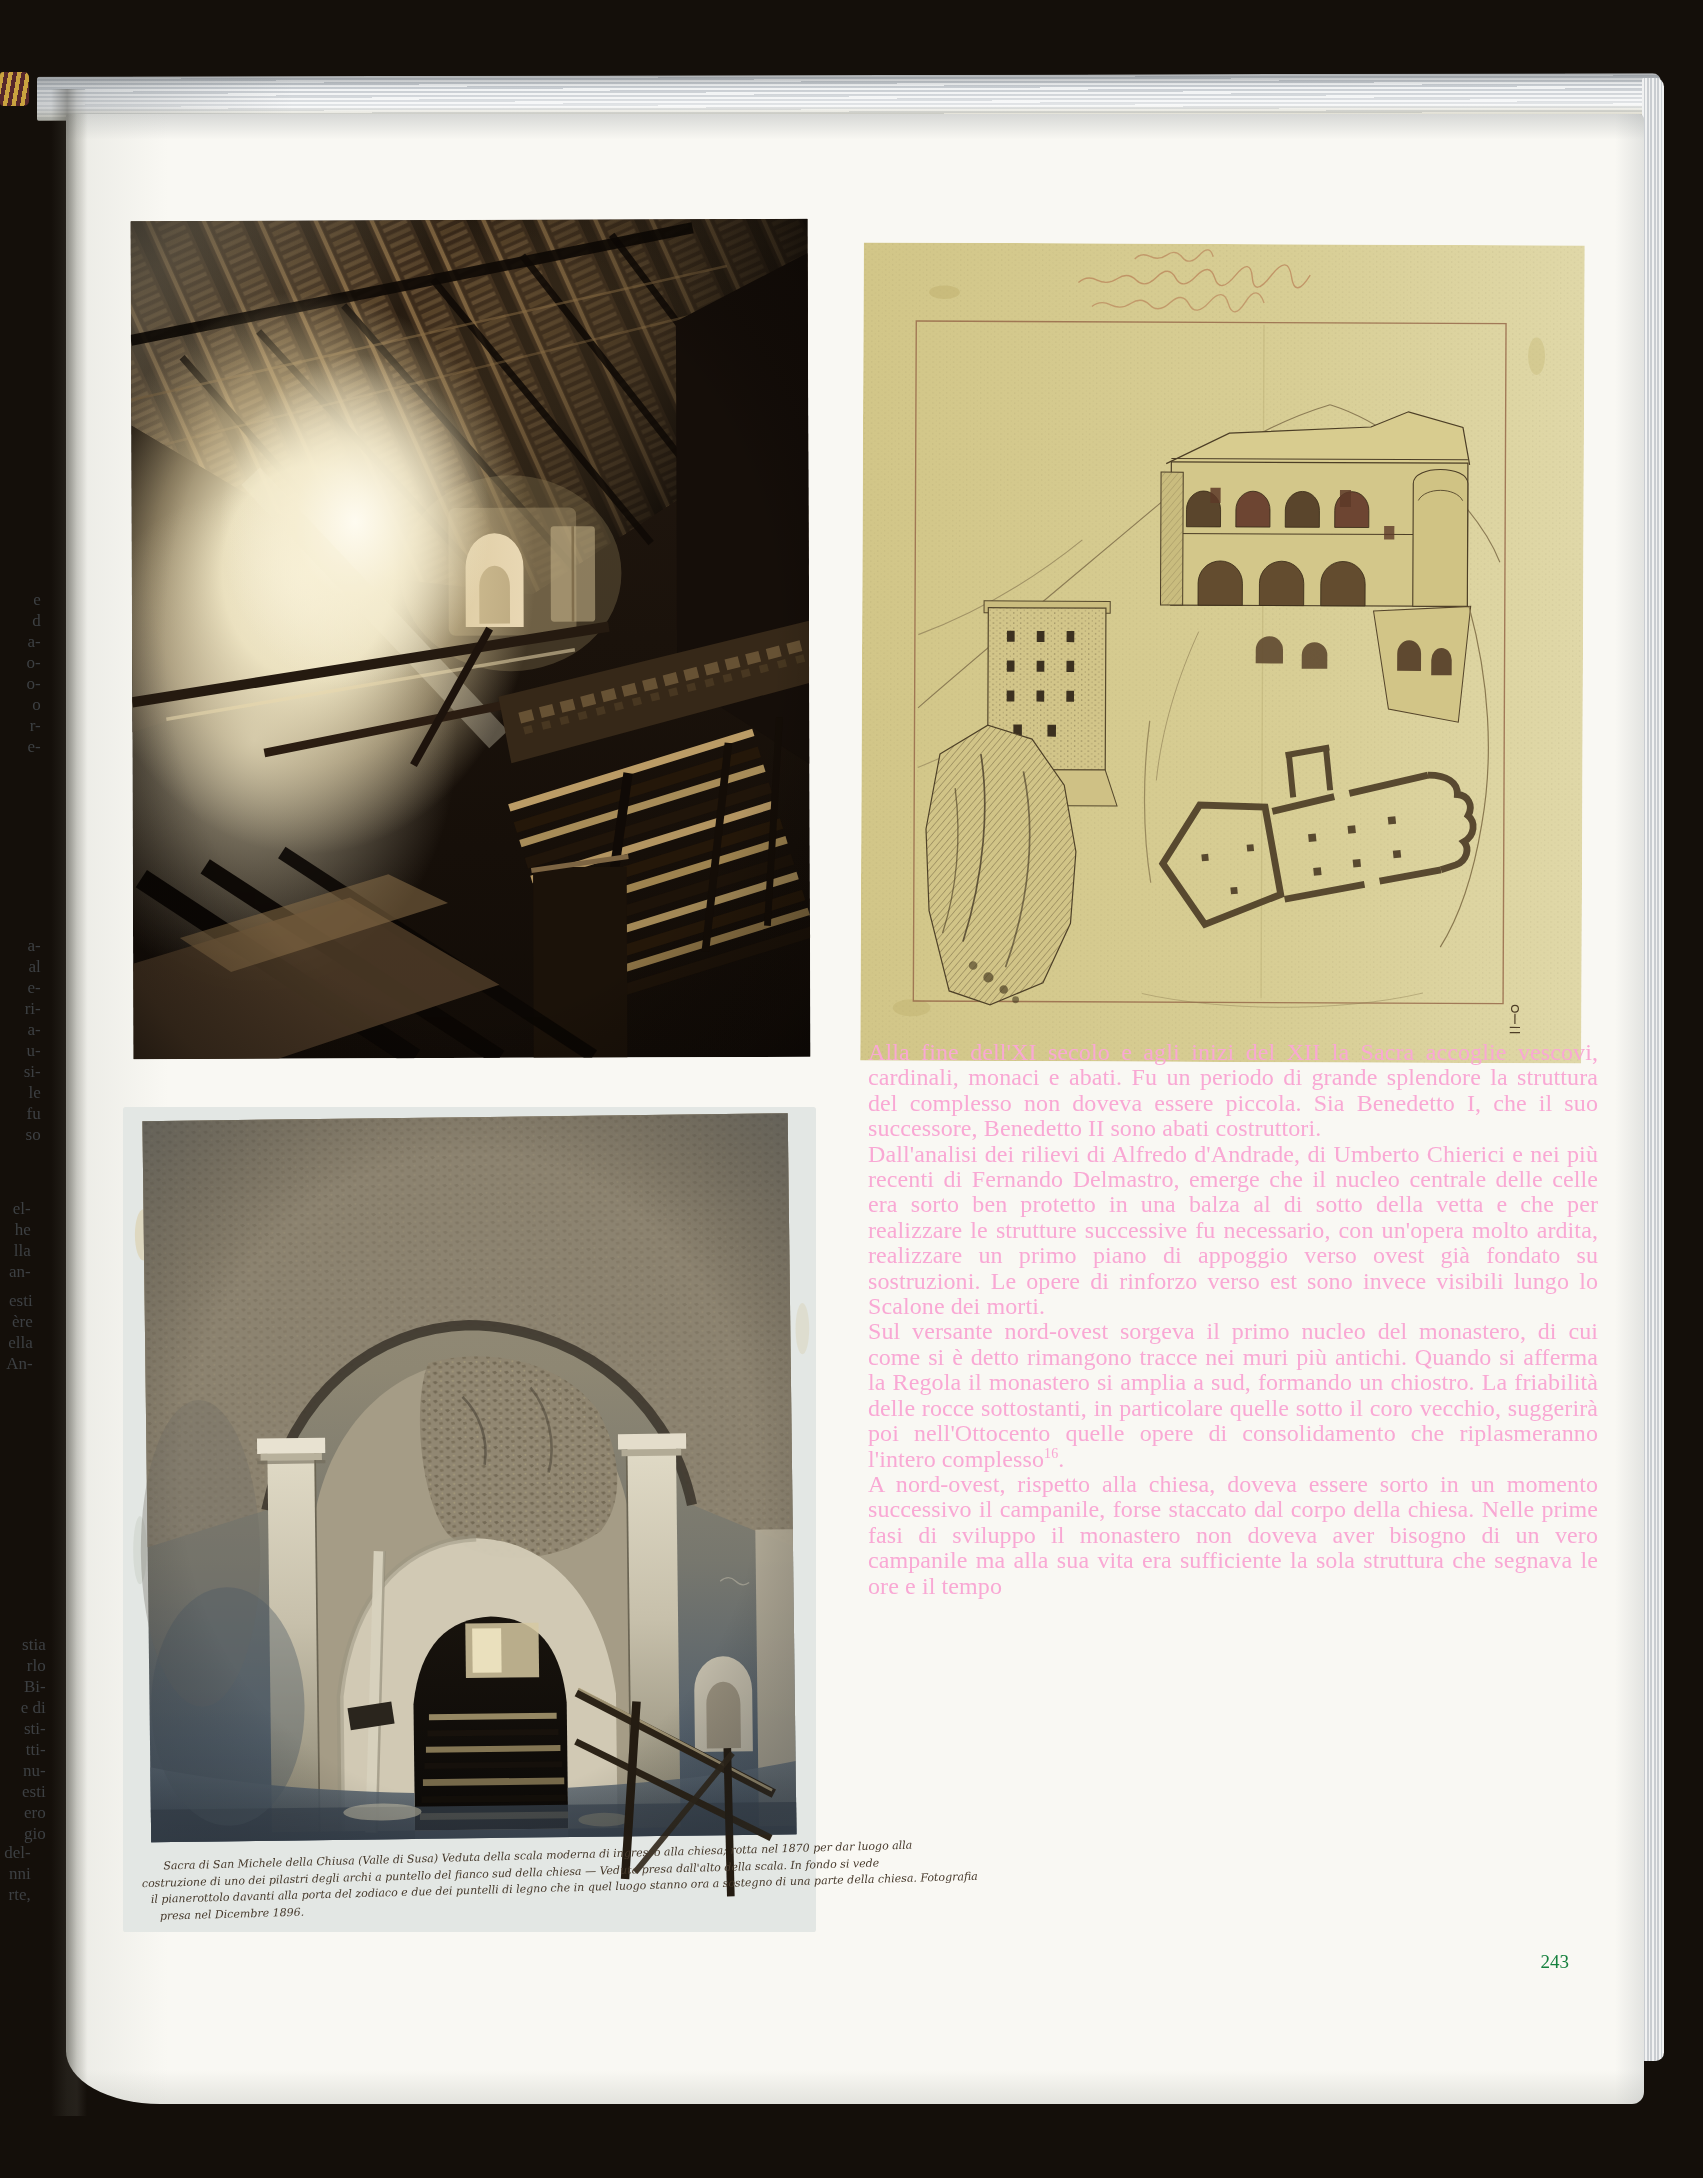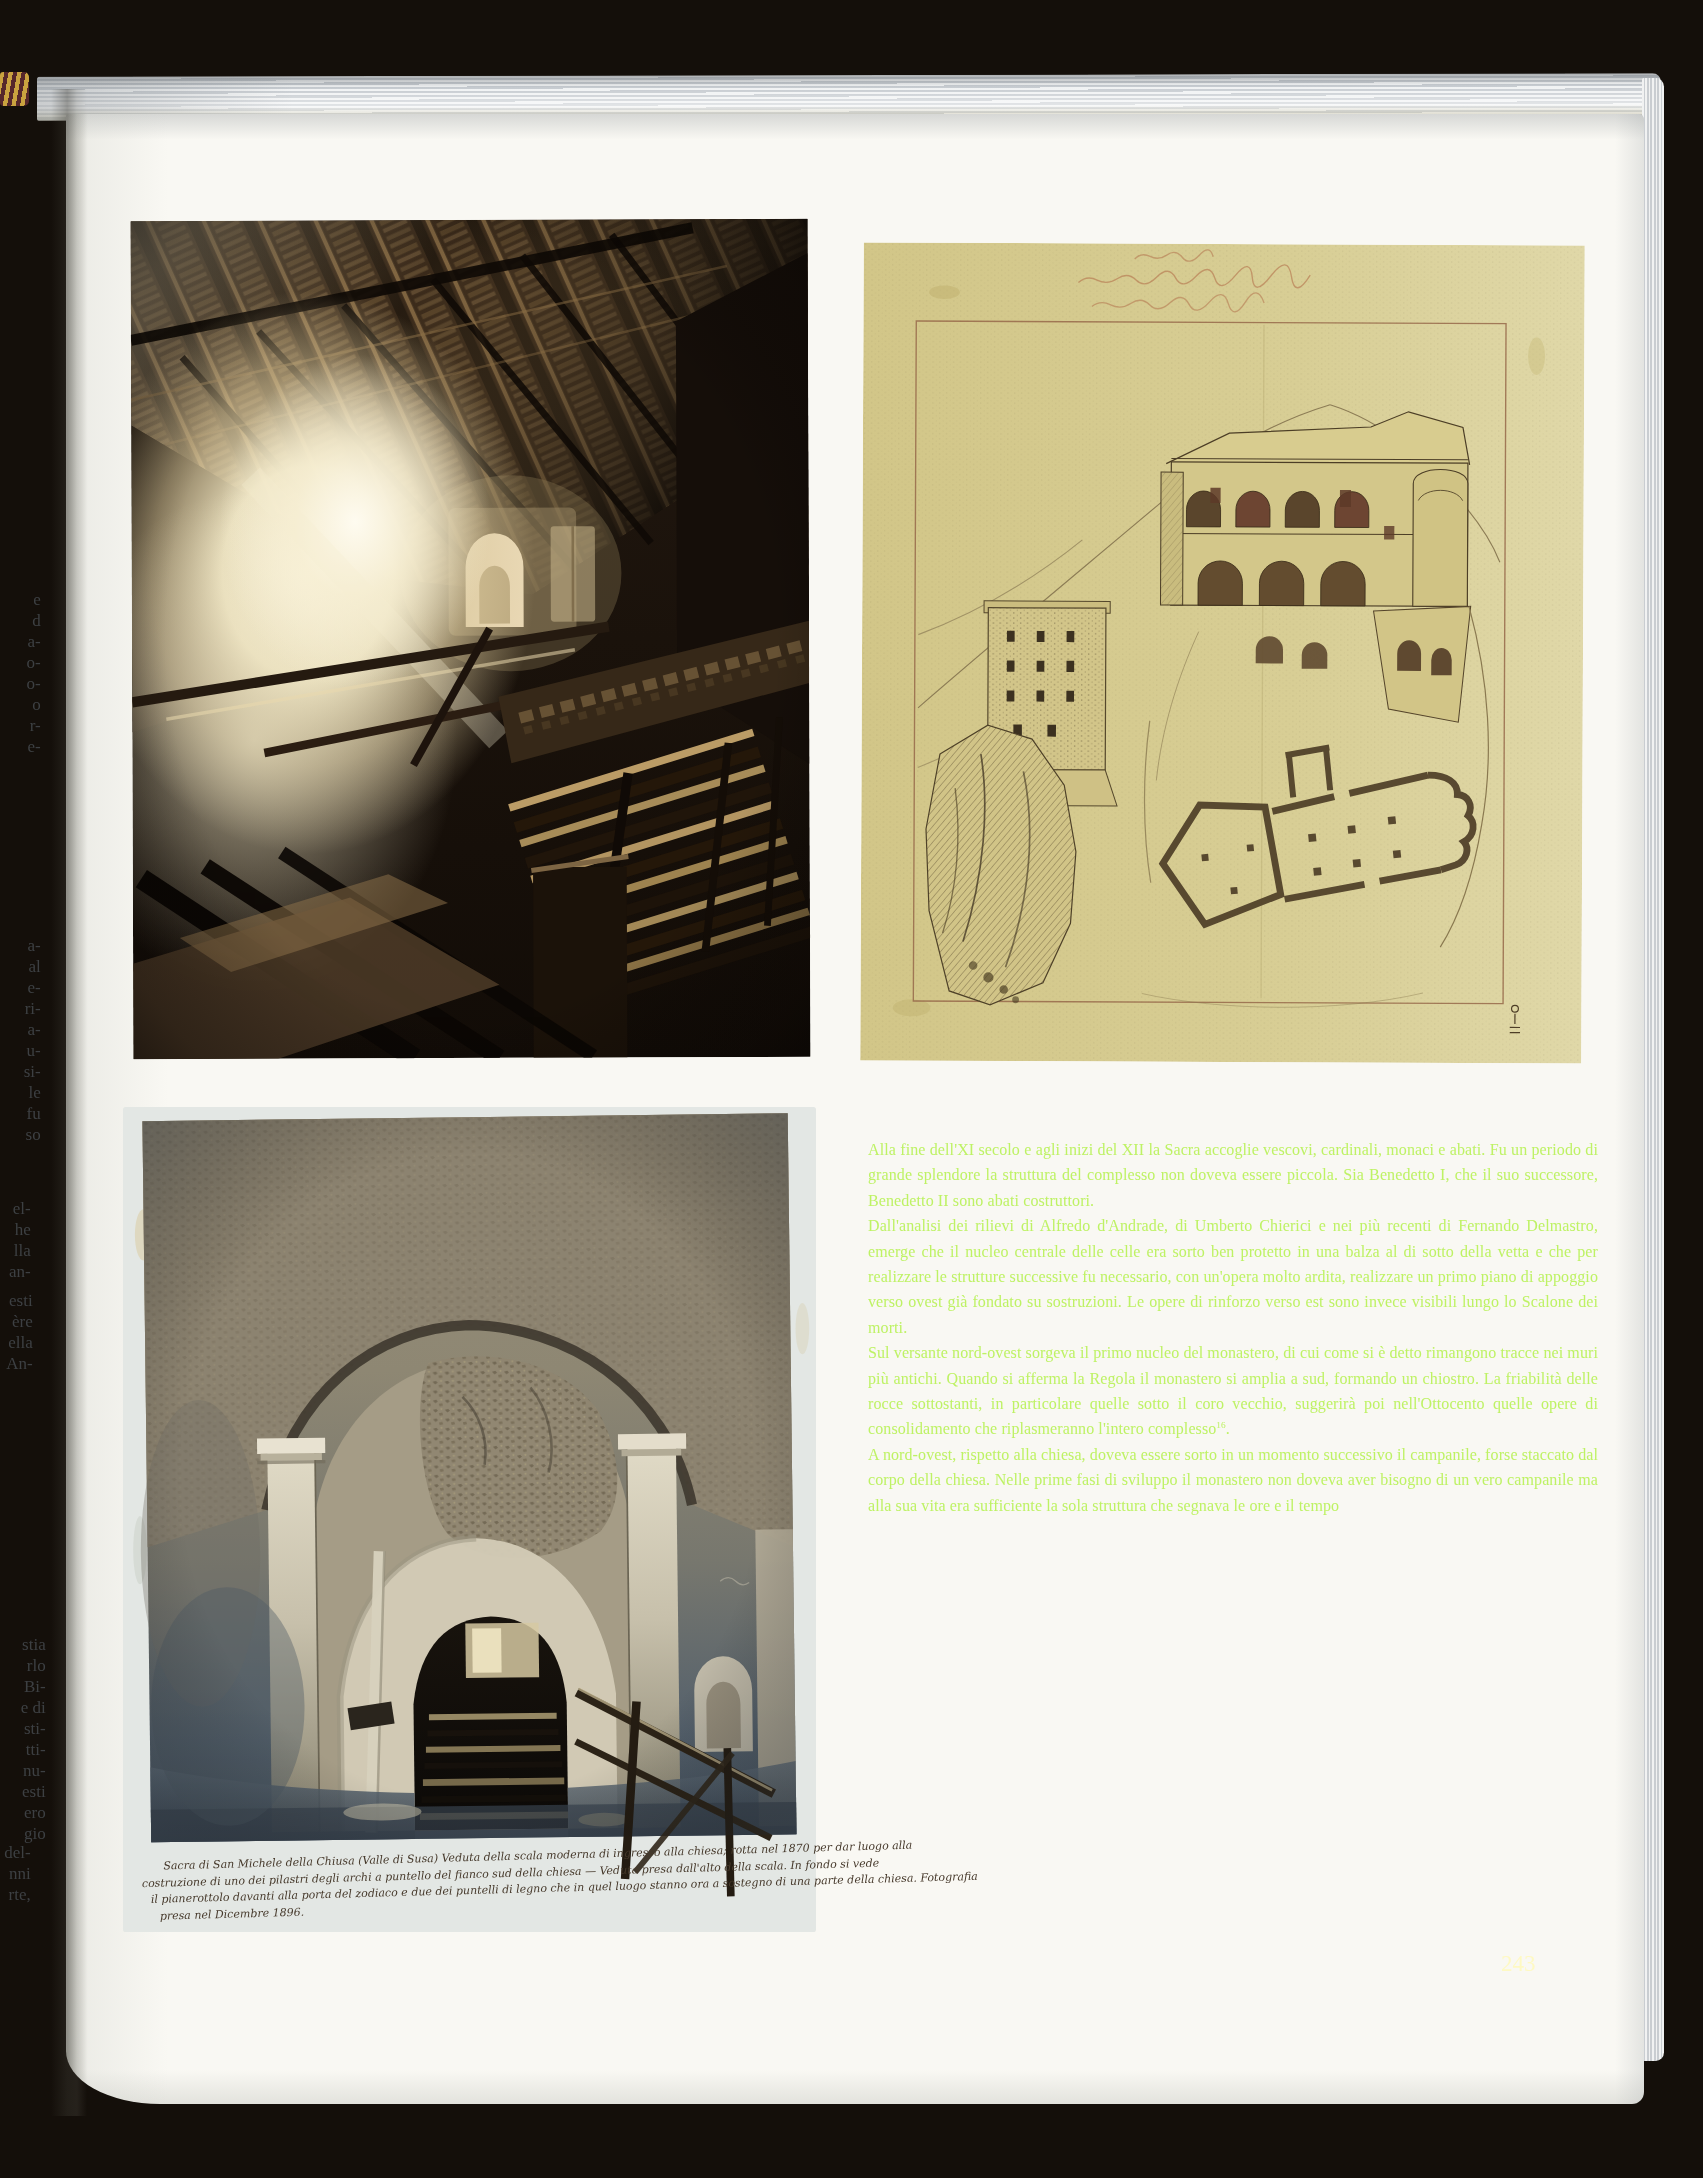--- a/index.html
+++ b/index.html
@@ -41,26 +41,26 @@
   .photo-stairs{left:123px;top:1107px;width:693px;height:825px;}
 
   
   .caption{position:absolute;left:19px;top:743px;width:658px;transform:rotate(-1.6deg);
     font-family:"DejaVu Serif",serif;font-style:italic;font-size:11px;line-height:16.6px;
     color:#46392b;white-space:nowrap;overflow:visible;}
   .caption .cl1{margin-left:22px;} .caption .cl2{margin-left:0;}
   .caption .cl3{margin-left:8.5px;} .caption .cl4{margin-left:17px;}
 
   
-  .main-text{left:868px;top:1137px;width:730px;z-index:5;
-    font-size:16px;line-height:25.4px;text-align:justify;color:#bef264;letter-spacing:0.1px;}
+  .main-text{left:868px;top:1040px;width:730px;z-index:5;
+    font-size:24px;line-height:25.4px;text-align:justify;color:#f9a8d4;letter-spacing:0.1px;}
   .main-text p{margin:0;}
   .main-text sup{font-size:.58em;line-height:0;vertical-align:super;}
 
-  .page-number{left:1501px;top:1951px;width:68px;z-index:5;font-size:23px;color:#fef9c3;text-align:left;}
+  .page-number{left:1501px;top:1951px;width:68px;z-index:5;font-size:19px;color:#15803d;text-align:right;}
 
   
   .mg{z-index:6;font-size:17px;line-height:21px;color:#3d4043;white-space:pre-line;text-align:right;}
   .mg-a{left:1.7px;top:589px;width:39px;}
   .mg-b{left:1.7px;top:935px;width:39px;}
   .mg-c{left:1.7px;top:1198px;width:29px;text-align:right;}
   .mg-d{left:1.7px;top:1290px;width:31px;}
   .mg-e{left:1.7px;top:1634px;width:44px;}
   .mg-f{left:1.7px;top:1842px;width:29px;}
 </style>

